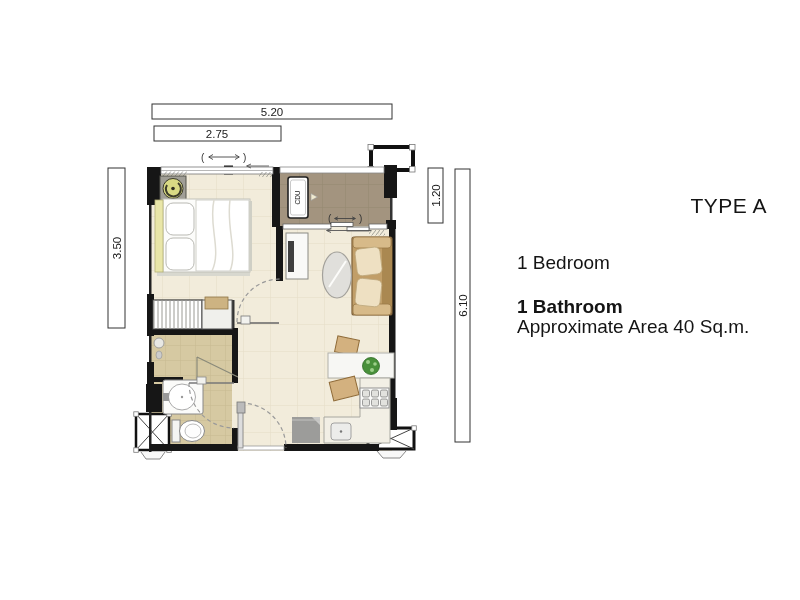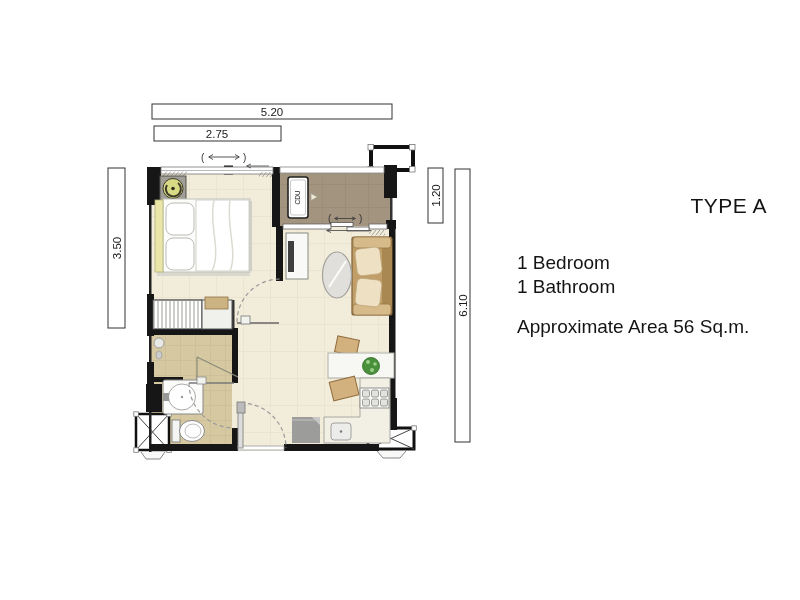--- a/index.html
+++ b/index.html
@@ -4,21 +4,21 @@
 <style>
   html,body{margin:0;padding:0;background:#ffffff;}
   .page{position:relative;width:800px;height:600px;background:#fff;overflow:hidden;
         font-family:"Liberation Sans",sans-serif;color:#111;}
   .plan-svg{position:absolute;left:0;top:0;}
   .info-panel{position:absolute;left:517px;top:0;width:260px;}
   .info-title{position:absolute;left:0;top:194px;width:250px;text-align:right;
               font-size:21px;letter-spacing:.5px;color:#141414;}
   .info-line{position:absolute;left:0;font-size:19px;color:#141414;white-space:nowrap;}
   .info-line.l0{top:240px;margin-top:12px;}
-  .info-line.l1{top:276px;}
+  .info-line.l1{top:296px;font-weight:bold;}
   .info-line.l2{top:316px;}
   svg text{font-family:"Liberation Sans",sans-serif;fill:#1a1a1a;}
   .dimtxt{font-size:11.5px;}
   .parens{font-size:10px;fill:#333;}
 </style>
 </head>
 <body>
 
 <div class="page">
 
@@ -276,16 +276,16 @@
     <path d="M241 403 A 45 45 0 0 1 286 448" fill="none" stroke="#9a9a9a" stroke-width="1.2" stroke-dasharray="4 3"></path>
     <rect x="238" y="404" width="5" height="44" fill="#dddddd" stroke="#888" stroke-width="0.9"></rect>
     <rect x="237" y="402" width="8" height="11" fill="#bbbbbb" stroke="#777" stroke-width="0.8"></rect>
   </g>
 </svg>
 
 <div class="info-panel">
   <div class="info-title">TYPE A</div>
   <div class="info-line l0">1 Bedroom</div>
   <div class="info-line l1">1 Bathroom</div>
-  <div class="info-line l2">Approximate Area 56 Sq.m.</div>
+  <div class="info-line l2">Approximate Area 40 Sq.m.</div>
 </div>
 
 </div>
 
 </body></html>

